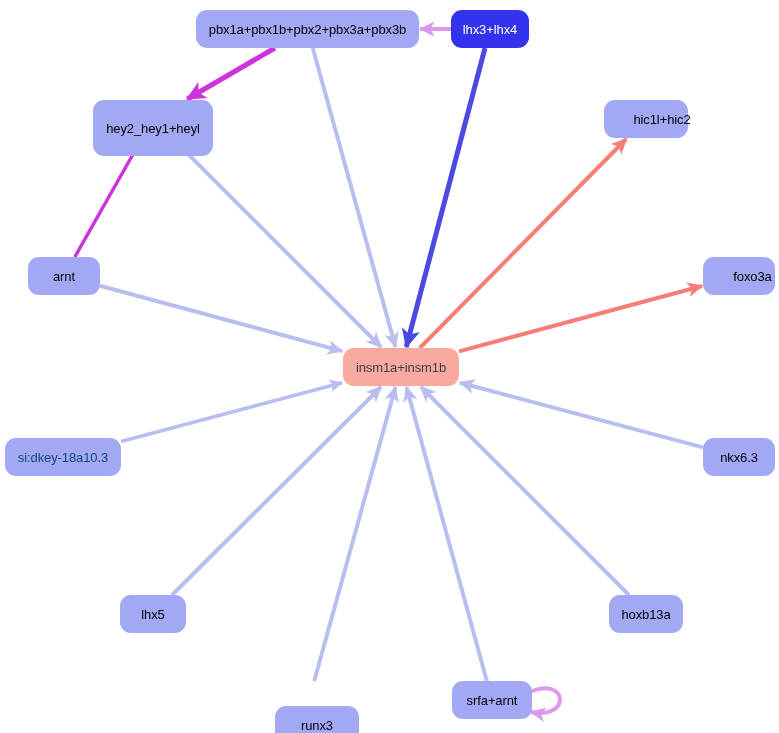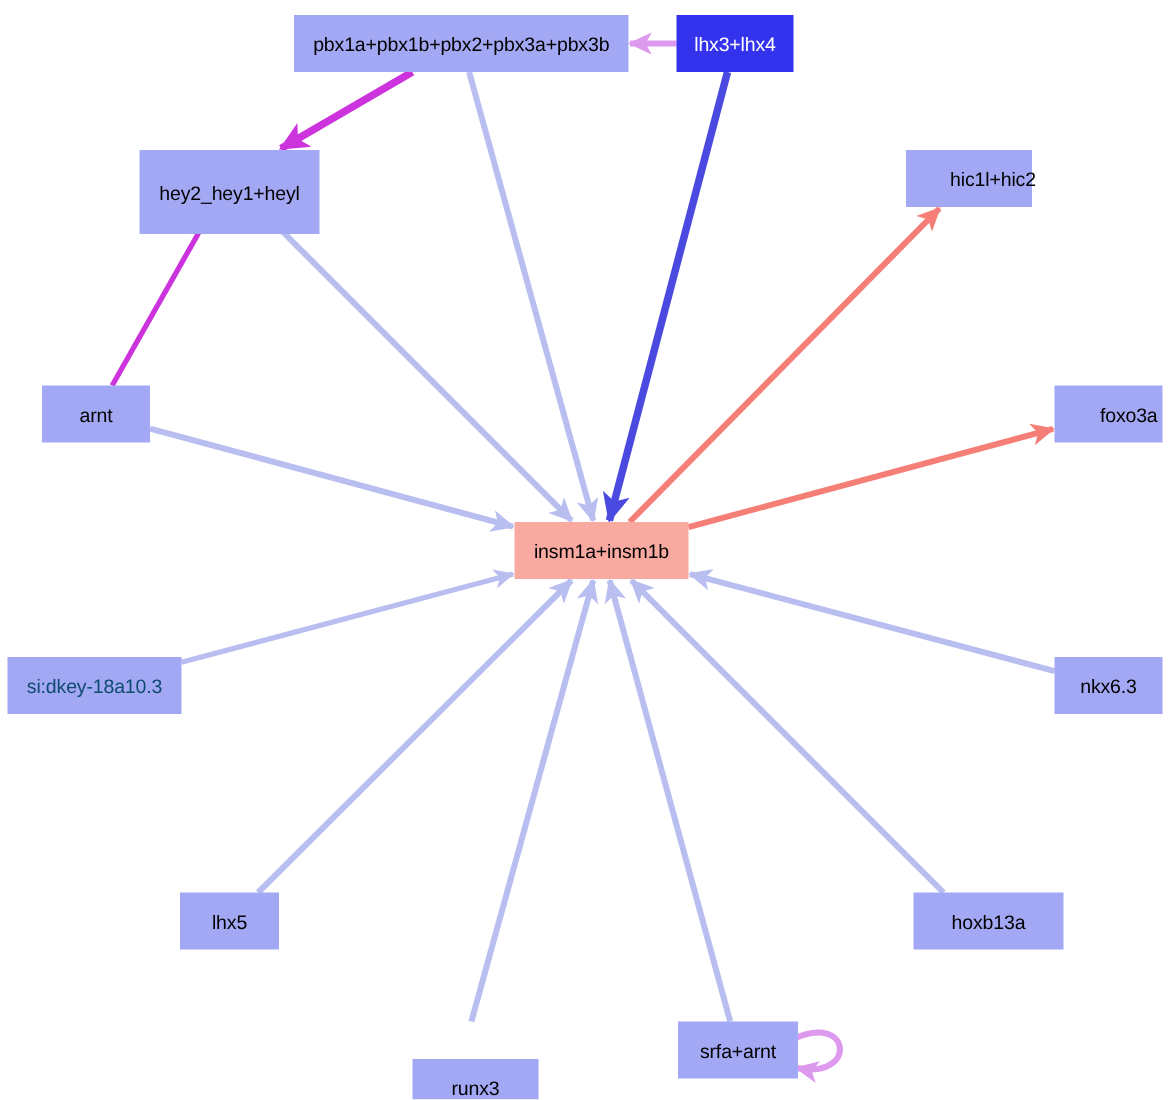--- a/index.html
+++ b/index.html
@@ -23,21 +23,21 @@
     top: 0;
     width: 779px;
     height: 733px;
   }
   .node {
     position: absolute;
     box-sizing: border-box;
     display: flex;
     align-items: center;
     justify-content: center;
-    border-radius: 0;
+    border-radius: 11px;
     font-size: 13px;
     line-height: 1;
     color: #000000;
     white-space: nowrap;
     letter-spacing: -0.1px;
     user-select: none;
   }
   .node.dark {
     color: #ffffff;
   }
@@ -93,33 +93,33 @@
       </div>
       <div class="node" style="left: 604px; top: 100px; width: 84px; height: 38px; background: rgb(163, 168, 245); color: rgb(0, 0, 0); padding-left: 32px;">
         <span>hic1l+hic2</span>
       </div>
       <div class="node" style="left: 28px; top: 257px; width: 72px; height: 38px; background: rgb(163, 168, 245); color: rgb(0, 0, 0);">
         <span>arnt</span>
       </div>
       <div class="node" style="left: 703px; top: 257px; width: 72px; height: 38px; background: rgb(163, 168, 245); color: rgb(0, 0, 0); padding-left: 27px;">
         <span>foxo3a</span>
       </div>
-      <div class="node" style="left: 343px; top: 348px; width: 116px; height: 38px; background: rgb(248, 169, 160); color: #000000;">
+      <div class="node" style="left: 343px; top: 348px; width: 116px; height: 38px; background: rgb(248, 169, 160); color: #404040;">
         <span>insm1a+insm1b</span>
       </div>
       <div class="node" style="left: 5px; top: 438px; width: 116px; height: 38px; background: rgb(163, 168, 245); color: #0c4a6e;">
         <span>si:dkey-18a10.3</span>
       </div>
       <div class="node" style="left: 703px; top: 438px; width: 72px; height: 38px; background: rgb(163, 168, 245); color: rgb(0, 0, 0);">
         <span>nkx6.3</span>
       </div>
       <div class="node" style="left: 120px; top: 595px; width: 66px; height: 38px; background: rgb(163, 168, 245); color: rgb(0, 0, 0);">
         <span>lhx5</span>
       </div>
-      <div class="node" style="left: 609px; top: 595px; width: 100px; height: 38px; background: rgb(163, 168, 245); color: rgb(0, 0, 0);">
+      <div class="node" style="left: 609px; top: 595px; width: 74px; height: 38px; background: rgb(163, 168, 245); color: rgb(0, 0, 0);">
         <span>hoxb13a</span>
       </div>
       <div class="node" style="left: 275px; top: 681px; width: 84px; height: 38px; background: rgb(163, 168, 245); color: #000000; margin-top: 25px;">
         <span>runx3</span>
       </div>
       <div class="node" style="left: 452px; top: 681px; width: 80px; height: 38px; background: rgb(163, 168, 245); color: rgb(0, 0, 0);">
         <span>srfa+arnt</span>
       </div>
     </div>
 </div>

